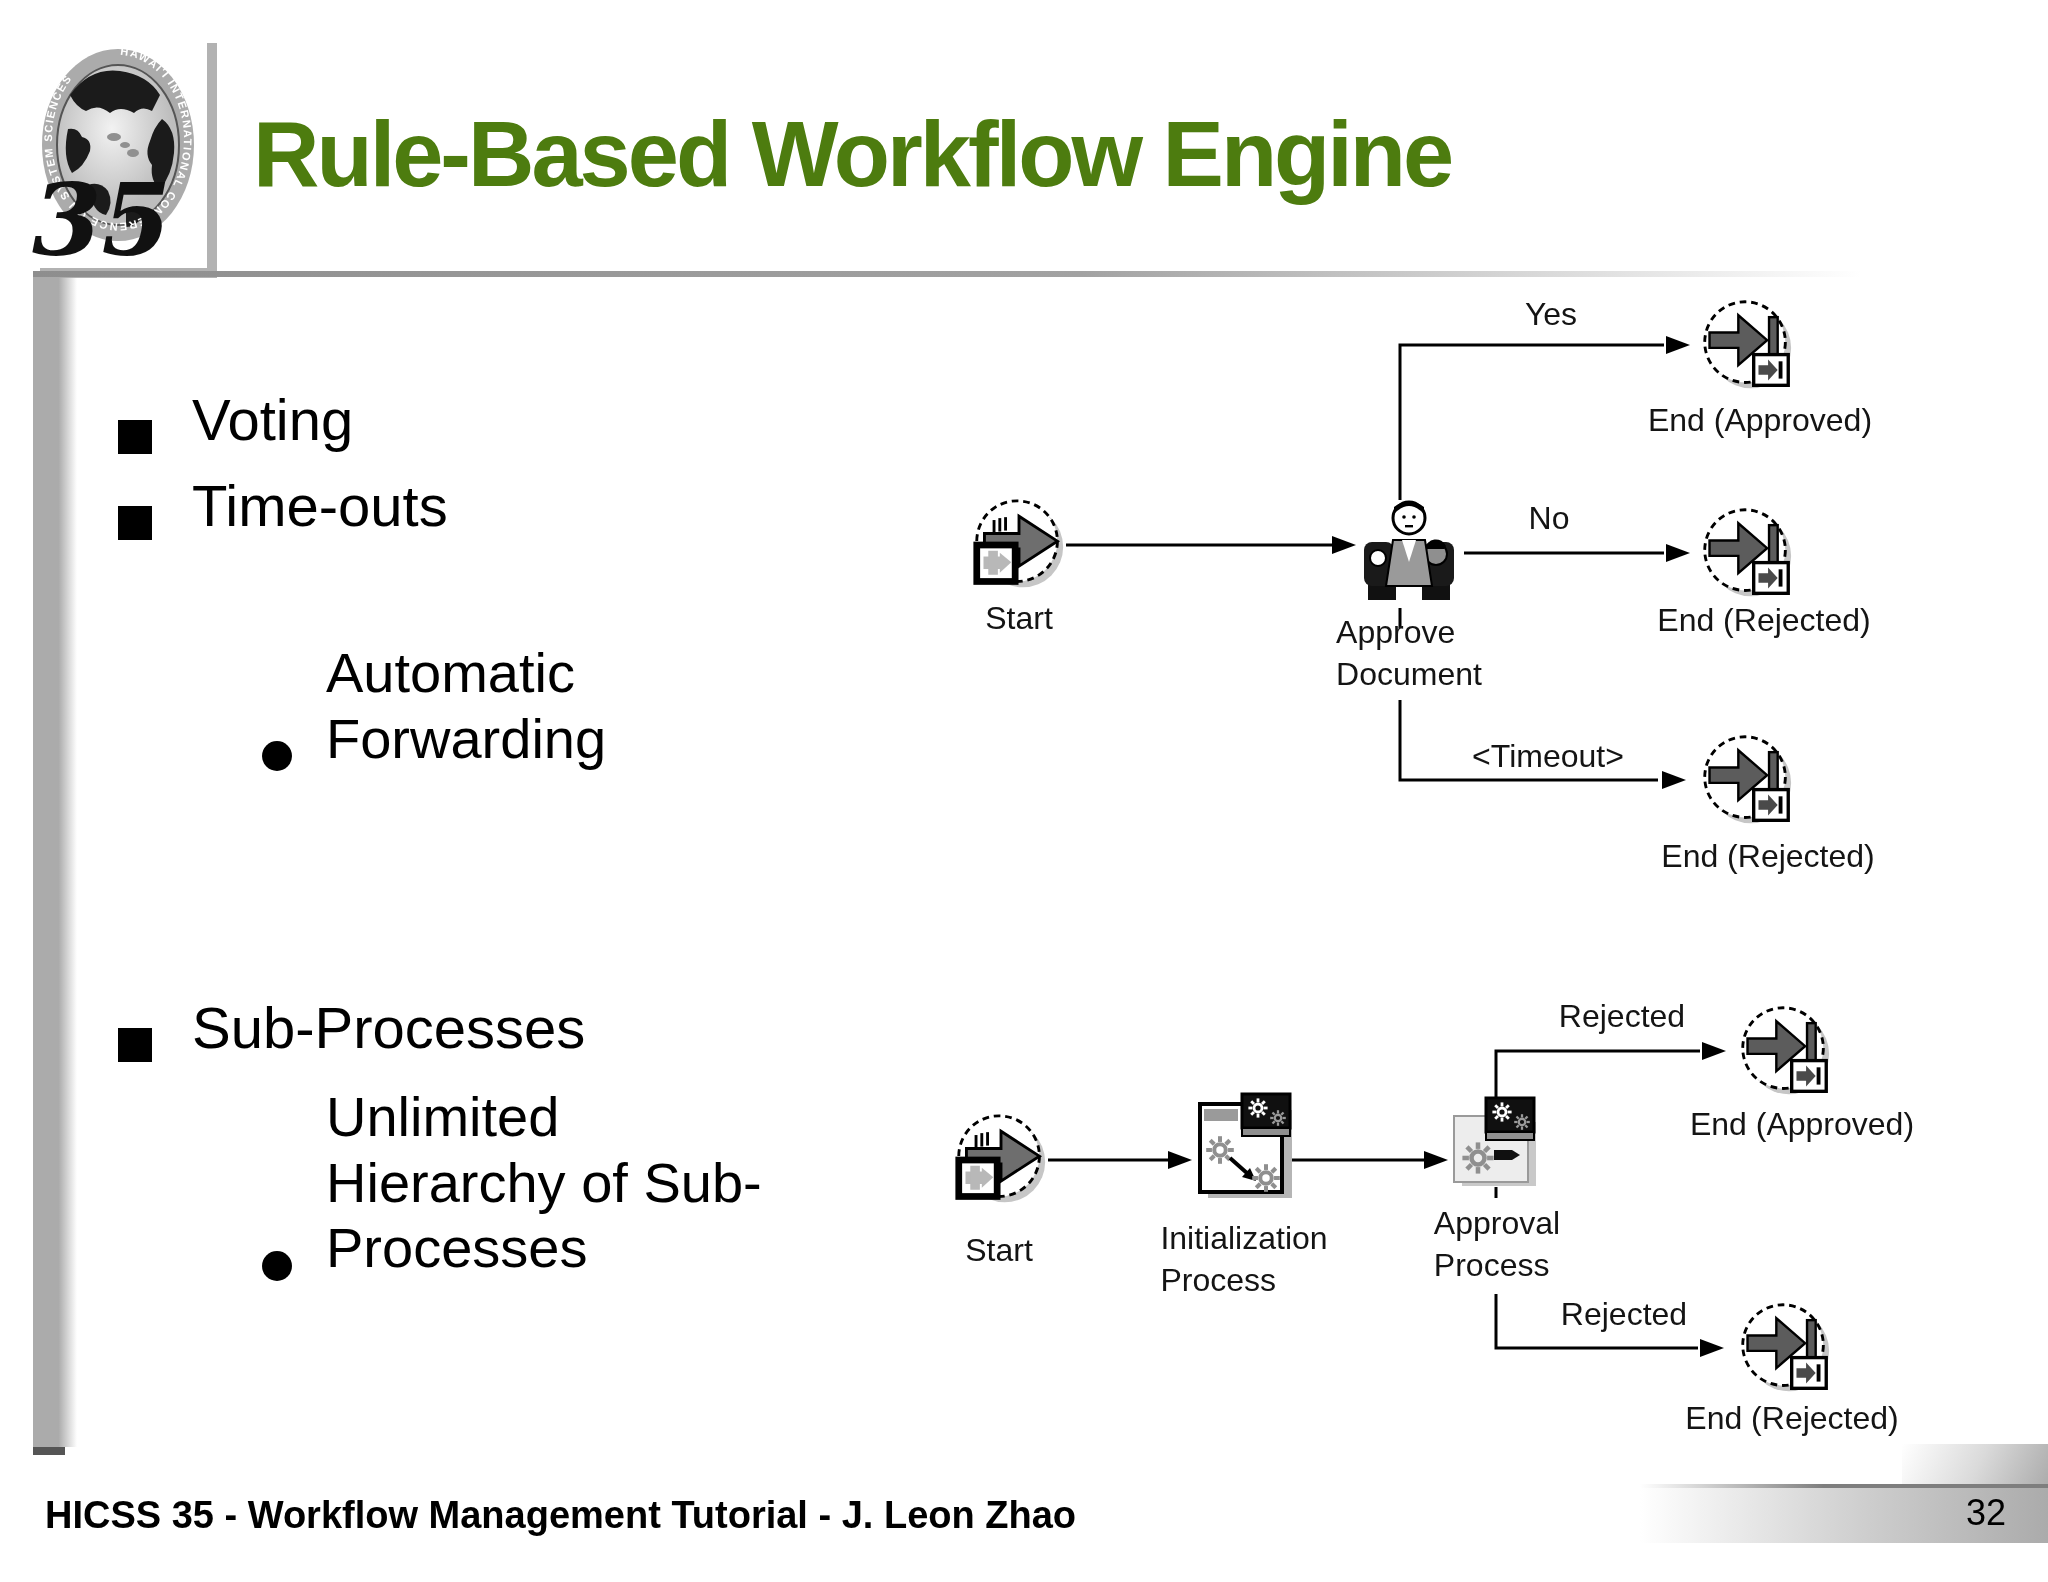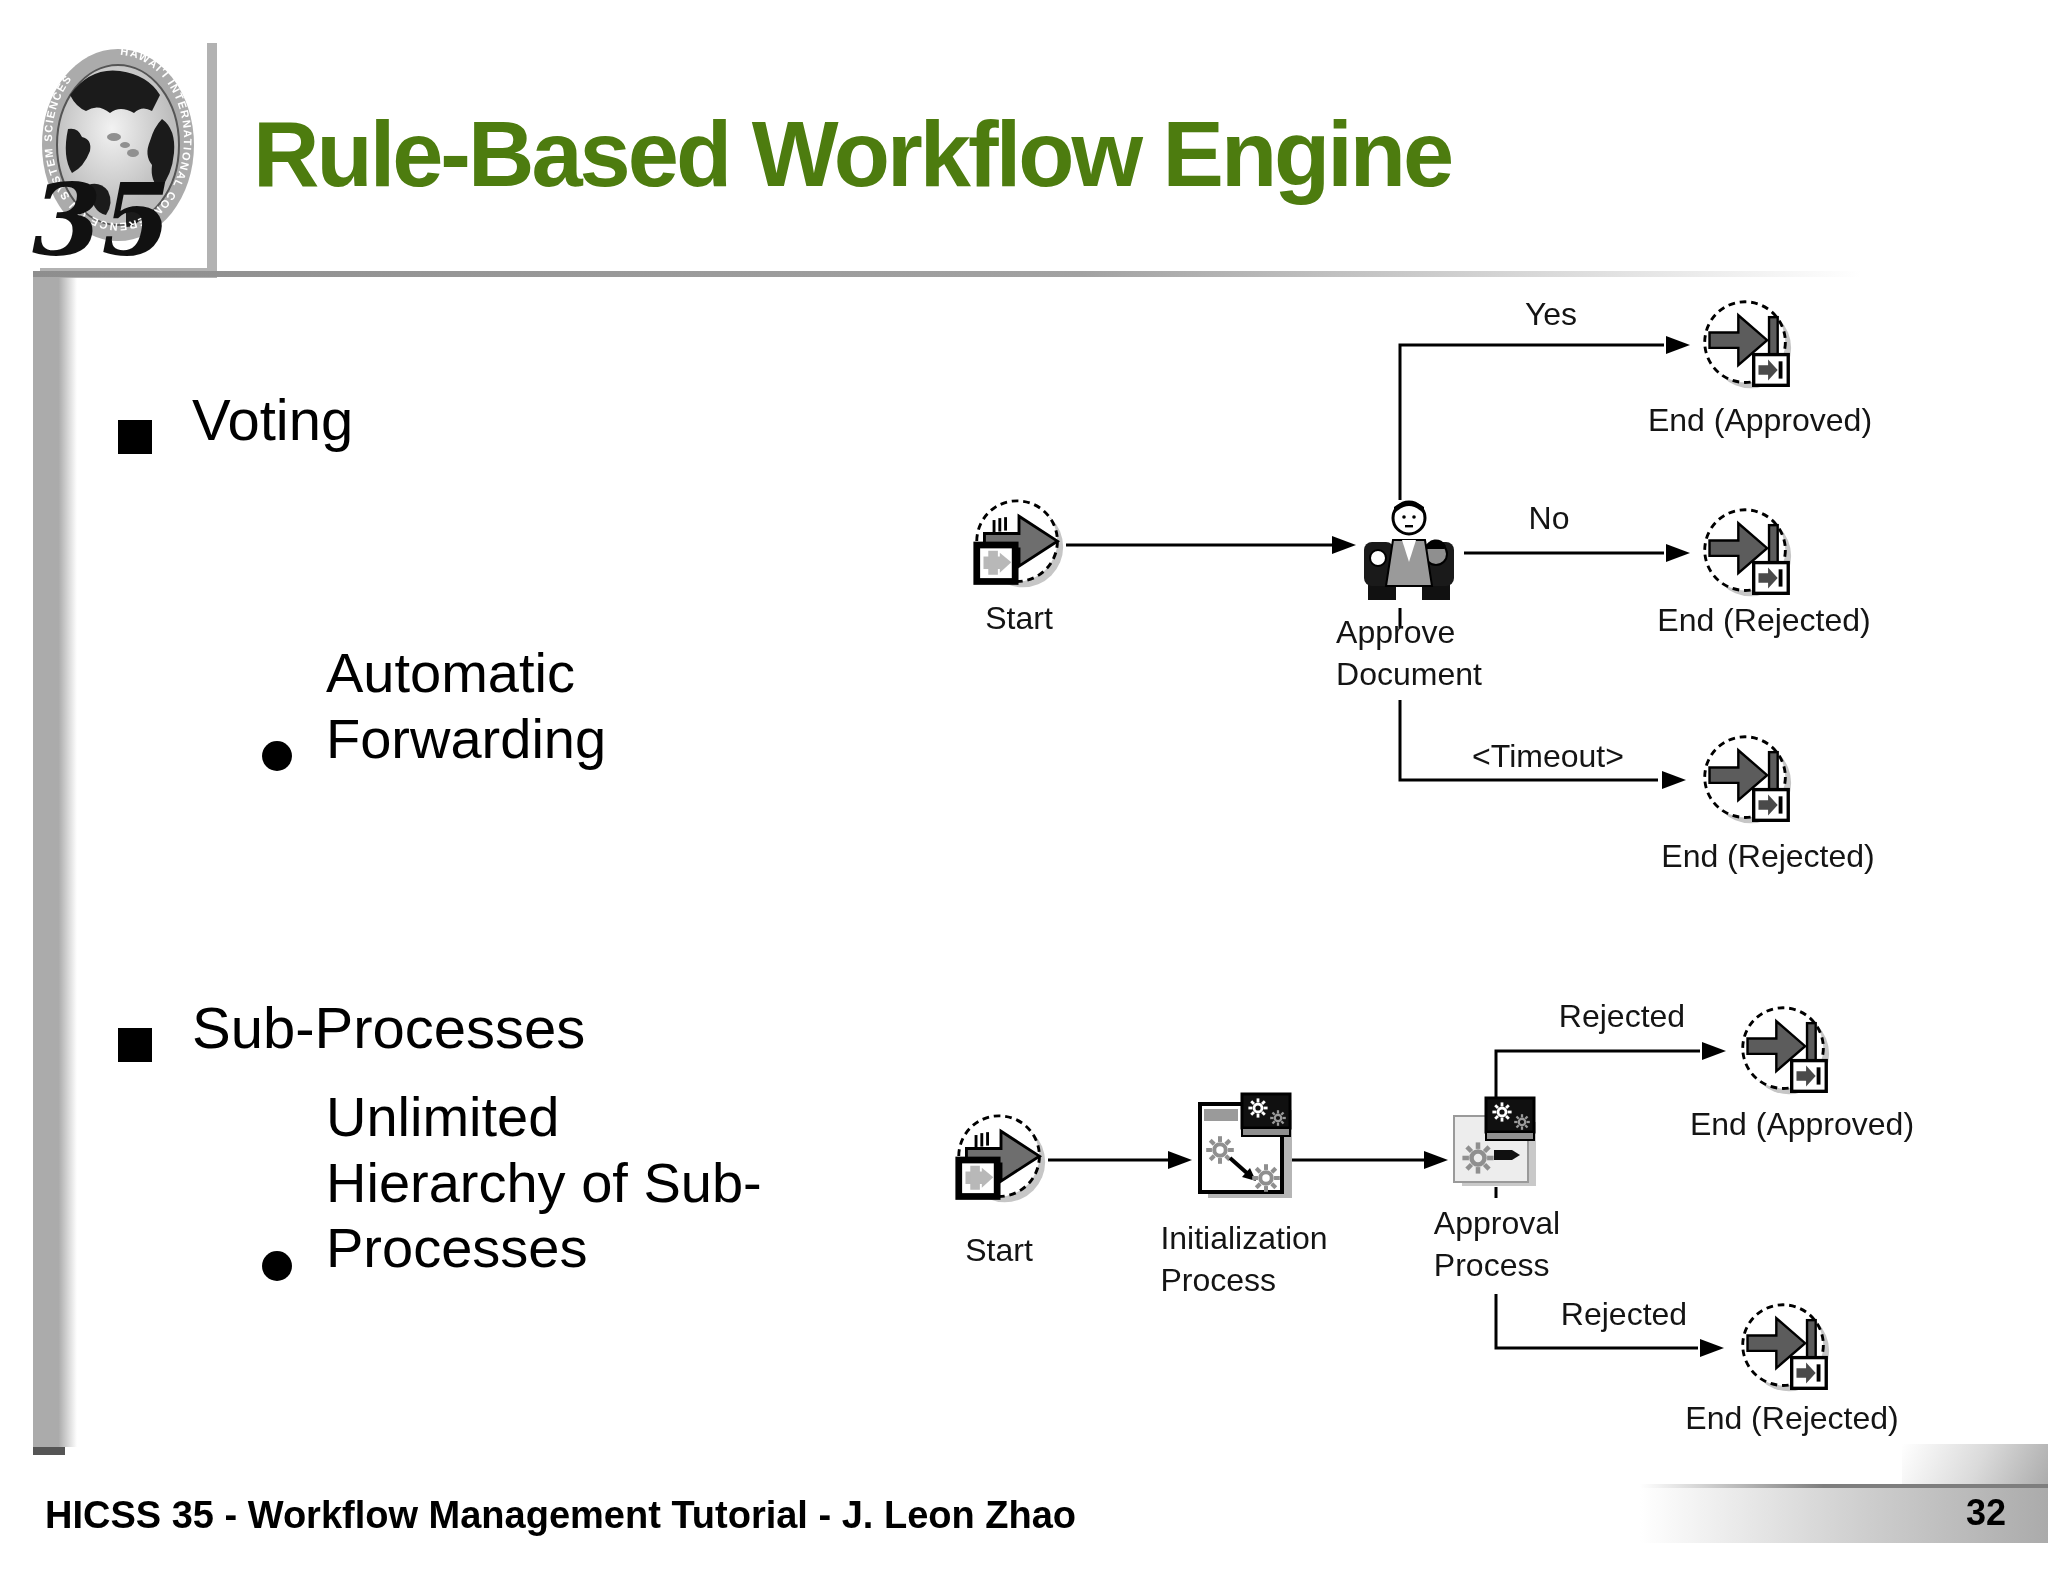--- a/index.html
+++ b/index.html
@@ -32,21 +32,21 @@
   svg.overlay{position:absolute;left:0;top:0;}
 
   
   .footer-text{position:absolute;left:45px;top:1494px;font-size:38px;font-weight:bold;white-space:nowrap;}
   .deco-a{position:absolute;left:1902px;top:1444px;width:146px;height:99px;
           background:linear-gradient(115deg,#ffffff 0%,#dadada 45%,#9c9c9c 100%);}
   .deco-line{position:absolute;left:1640px;top:1484px;width:408px;height:4px;
           background:linear-gradient(to right,rgba(130,130,130,0) 0%,#7e7e7e 45%,#7e7e7e 100%);}
   .deco-b{position:absolute;left:1640px;top:1488px;width:408px;height:55px;
           background:linear-gradient(to right,rgba(255,255,255,0) 0%,#cecece 55%,#ababab 100%);}
-  .page-num{position:absolute;right:42px;top:1492px;font-size:36px;font-weight:bold;}
+  .page-num{position:absolute;right:42px;top:1492px;font-size:36px;font-weight:normal;}
 </style>
 </head>
 <body>
 
 <div class="slide">
 
   <div class="logo-box">
     <svg width="177" height="235" viewBox="0 0 177 235">
       <defs>
         <path id="ringpath" d="M88,22 A66,84 0 1 1 87.9,22"></path>
@@ -78,20 +78,24 @@
 
   <div class="title">Rule-Based Workflow Engine</div>
   <div class="title-underline"></div>
   <div class="side-bar"></div>
   <div class="side-bar-cap"></div>
 
   <div class="brow l1" style="left:118px;top:386px">
     <span class="sq"></span>
     <span class="btxt">Voting</span>
   </div>
+  <div class="brow l1" style="left:118px;top:472px">
+    <span class="sq"></span>
+    <span class="btxt">Time-outs</span>
+  </div>
   <div class="brow l2" style="left:262px;top:640px">
     <span class="dot"></span>
     <span class="btxt">Automatic
 Forwarding</span>
   </div>
   <div class="brow l1" style="left:118px;top:994px">
     <span class="sq"></span>
     <span class="btxt">Sub-Processes</span>
   </div>
   <div class="brow l2" style="left:262px;top:1084px">

